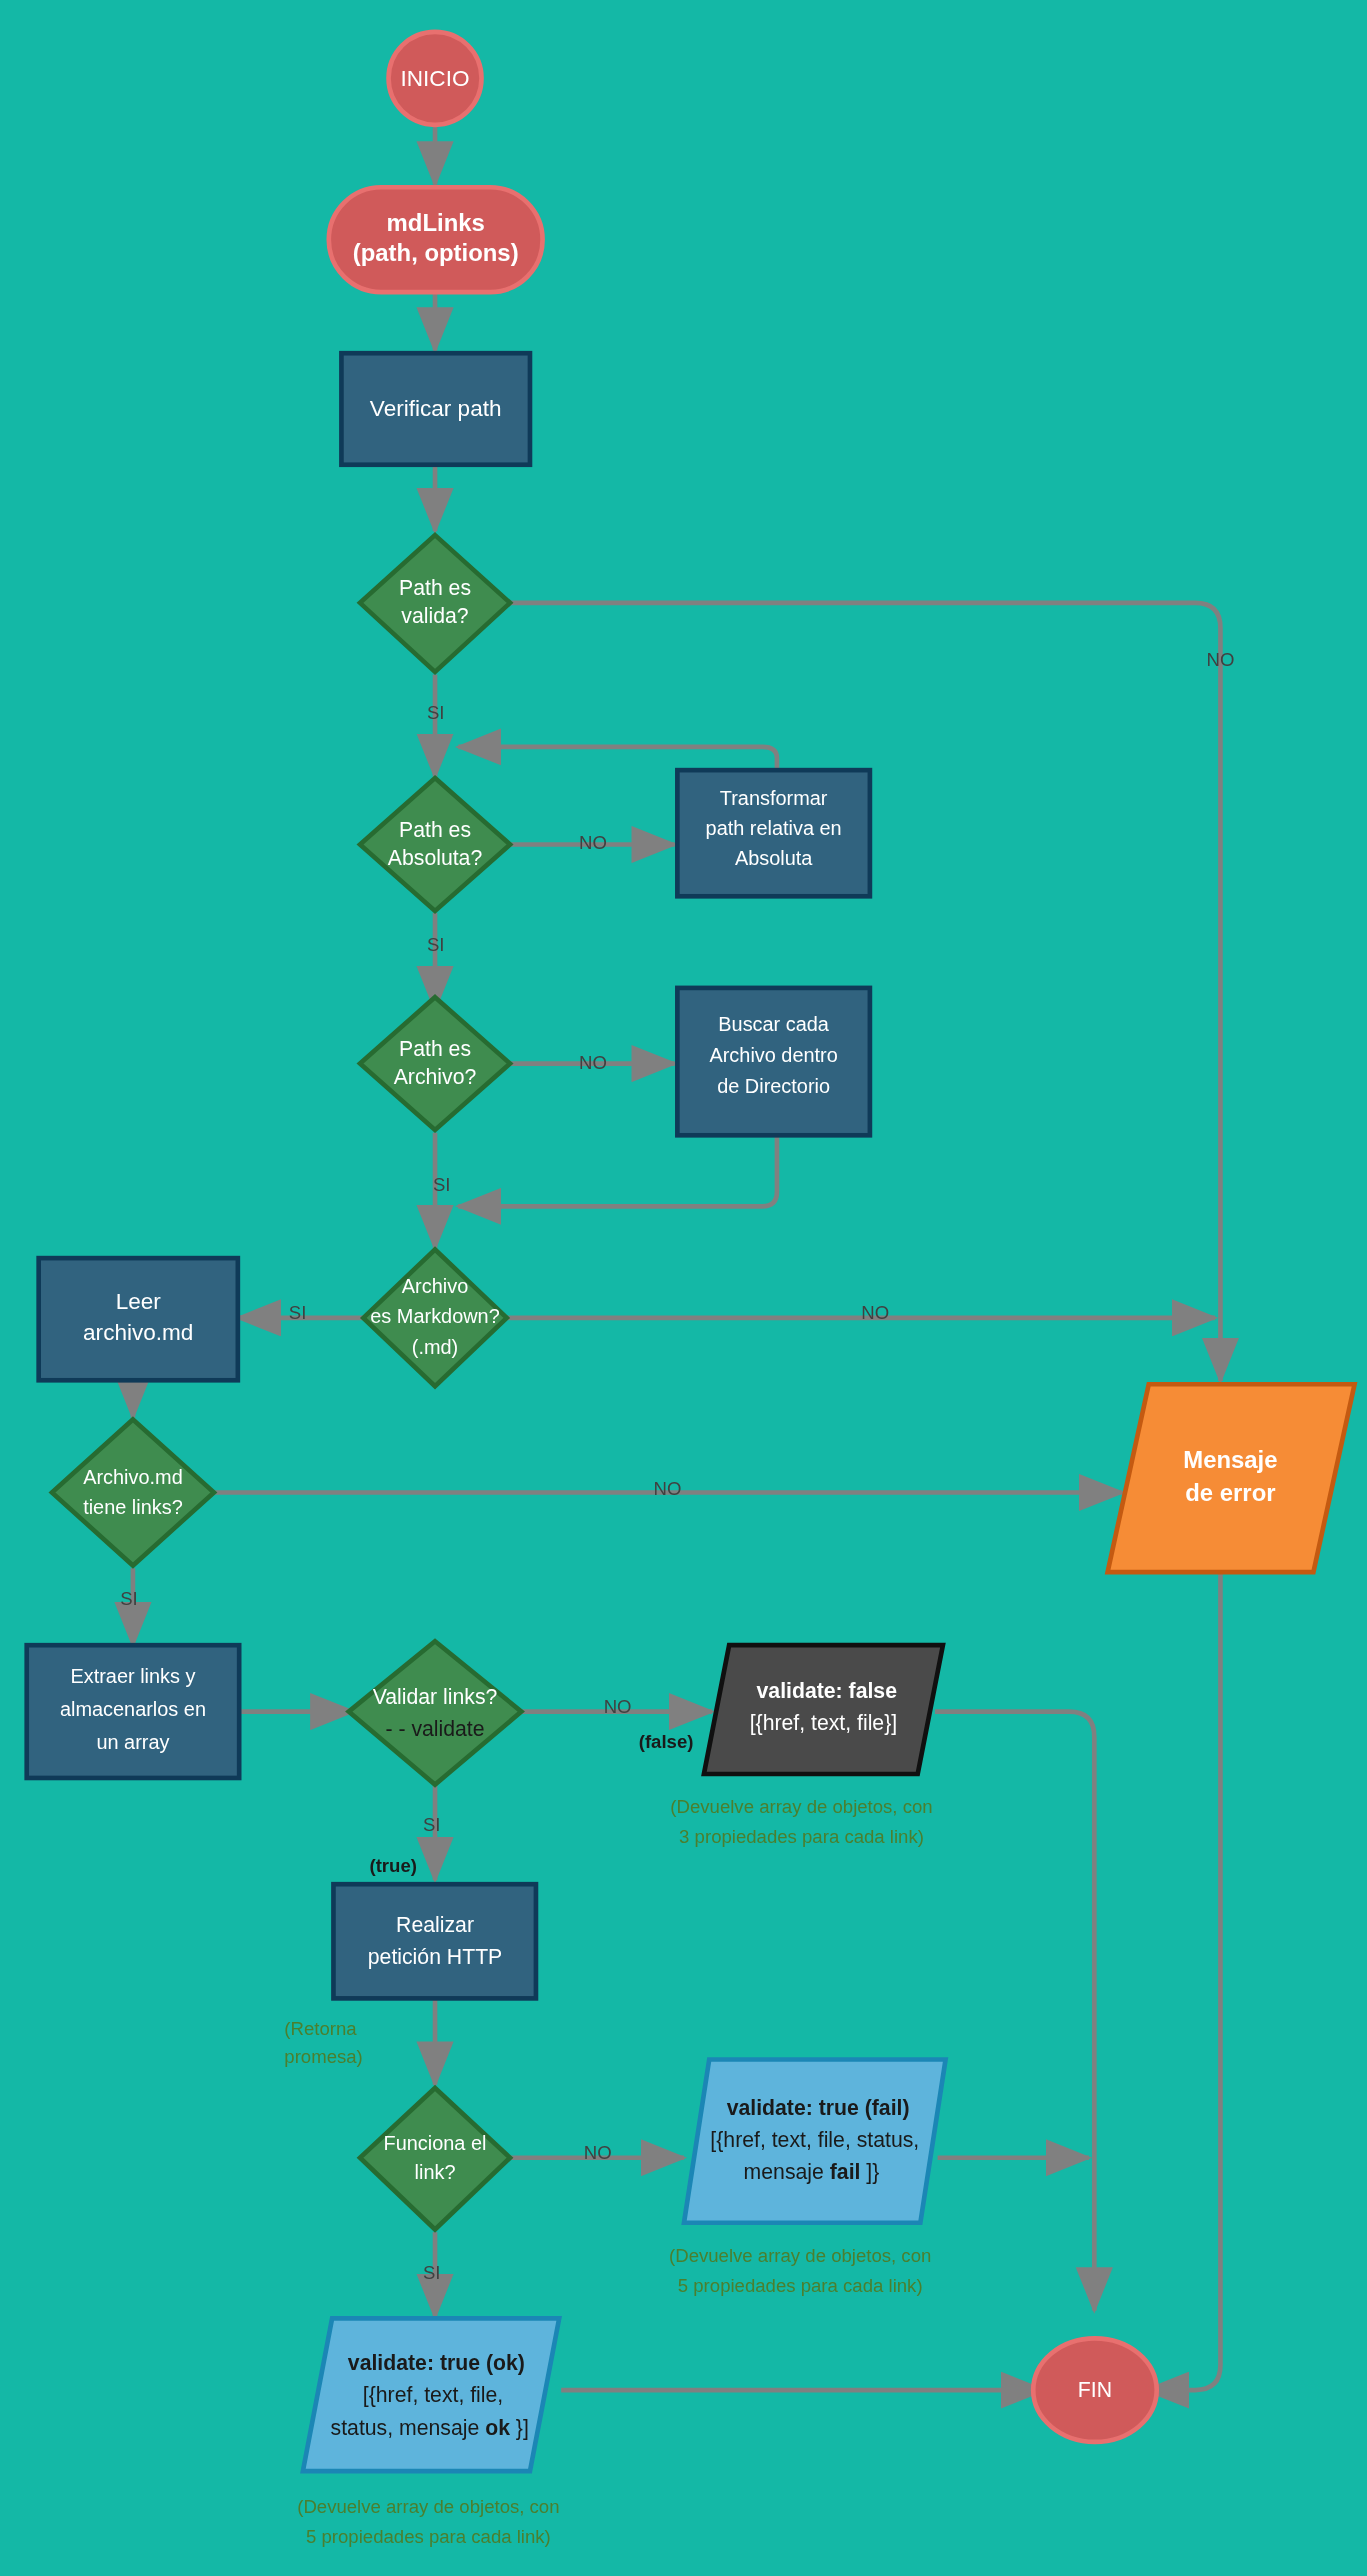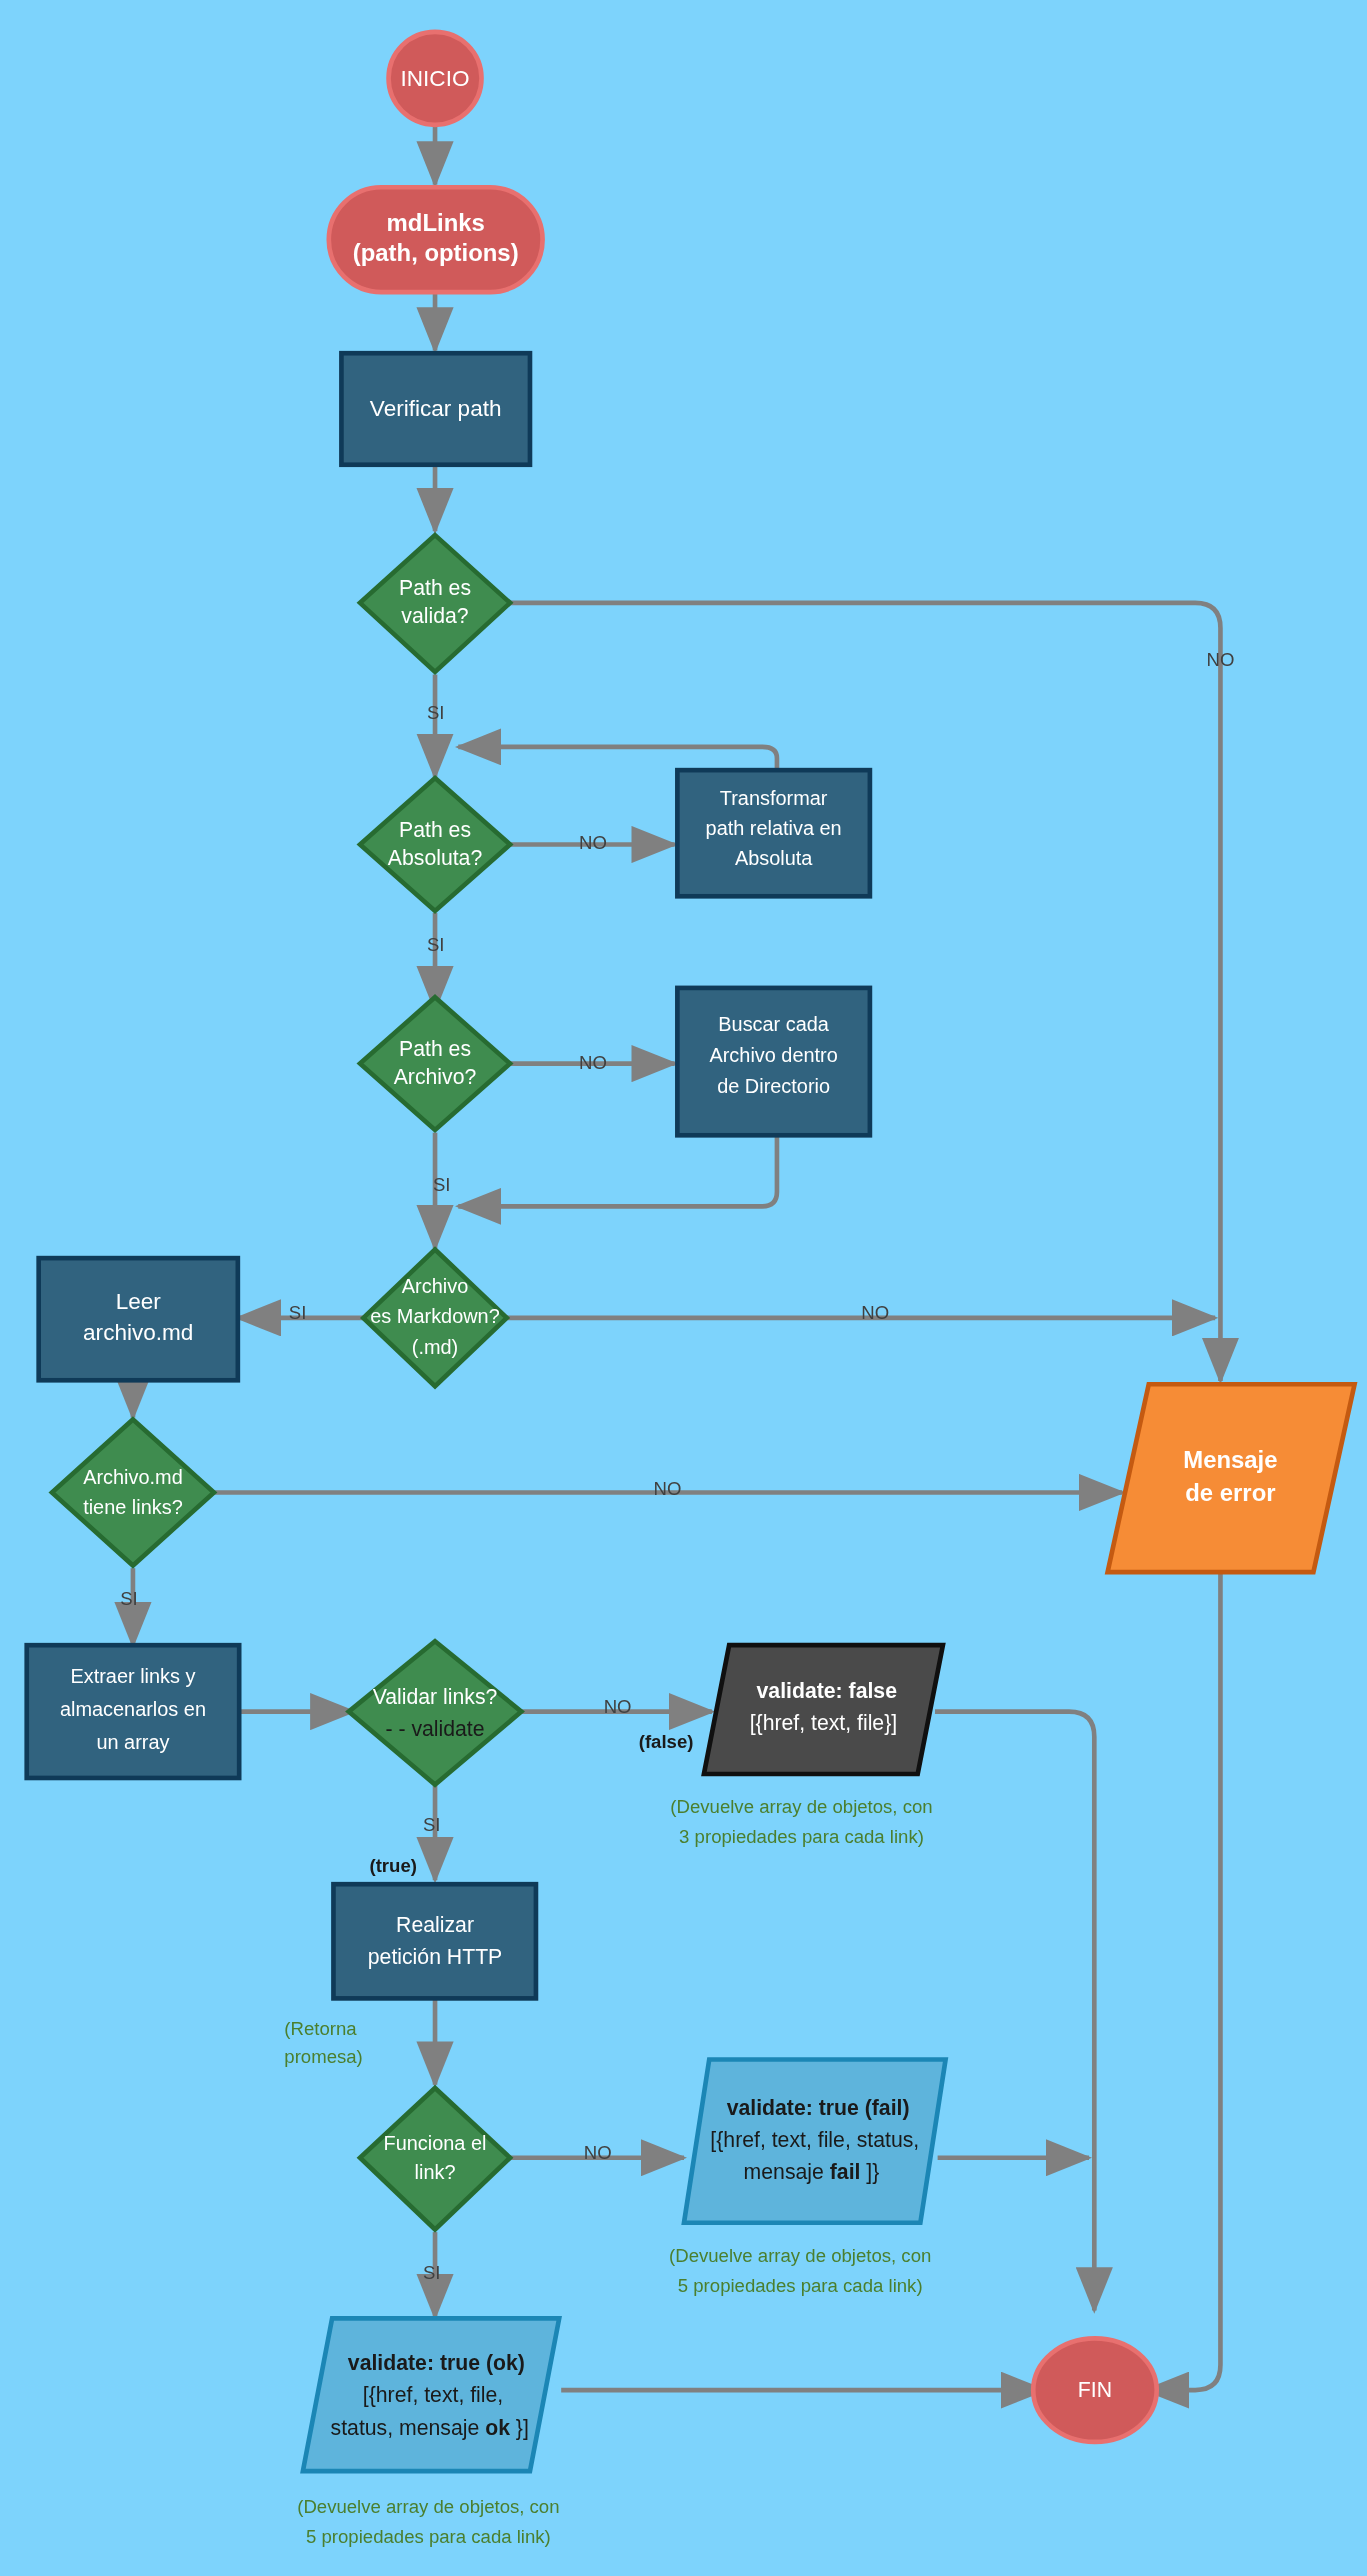--- a/index.html
+++ b/index.html
@@ -10,21 +10,21 @@
   body {
     width: 1368px;
     height: 2576px;
     font-family: "Liberation Sans", sans-serif;
     overflow: hidden;
   }
   #flowchart-root {
     position: relative;
     width: 1368px;
     height: 2576px;
-    background: #7dd3fc;
+    background: #14b8a6;
   }
   svg.chart-canvas {
     position: absolute;
     left: 0;
     top: 0;
     width: 1368px;
     height: 2576px;
     display: block;
   }
   .node-label {

